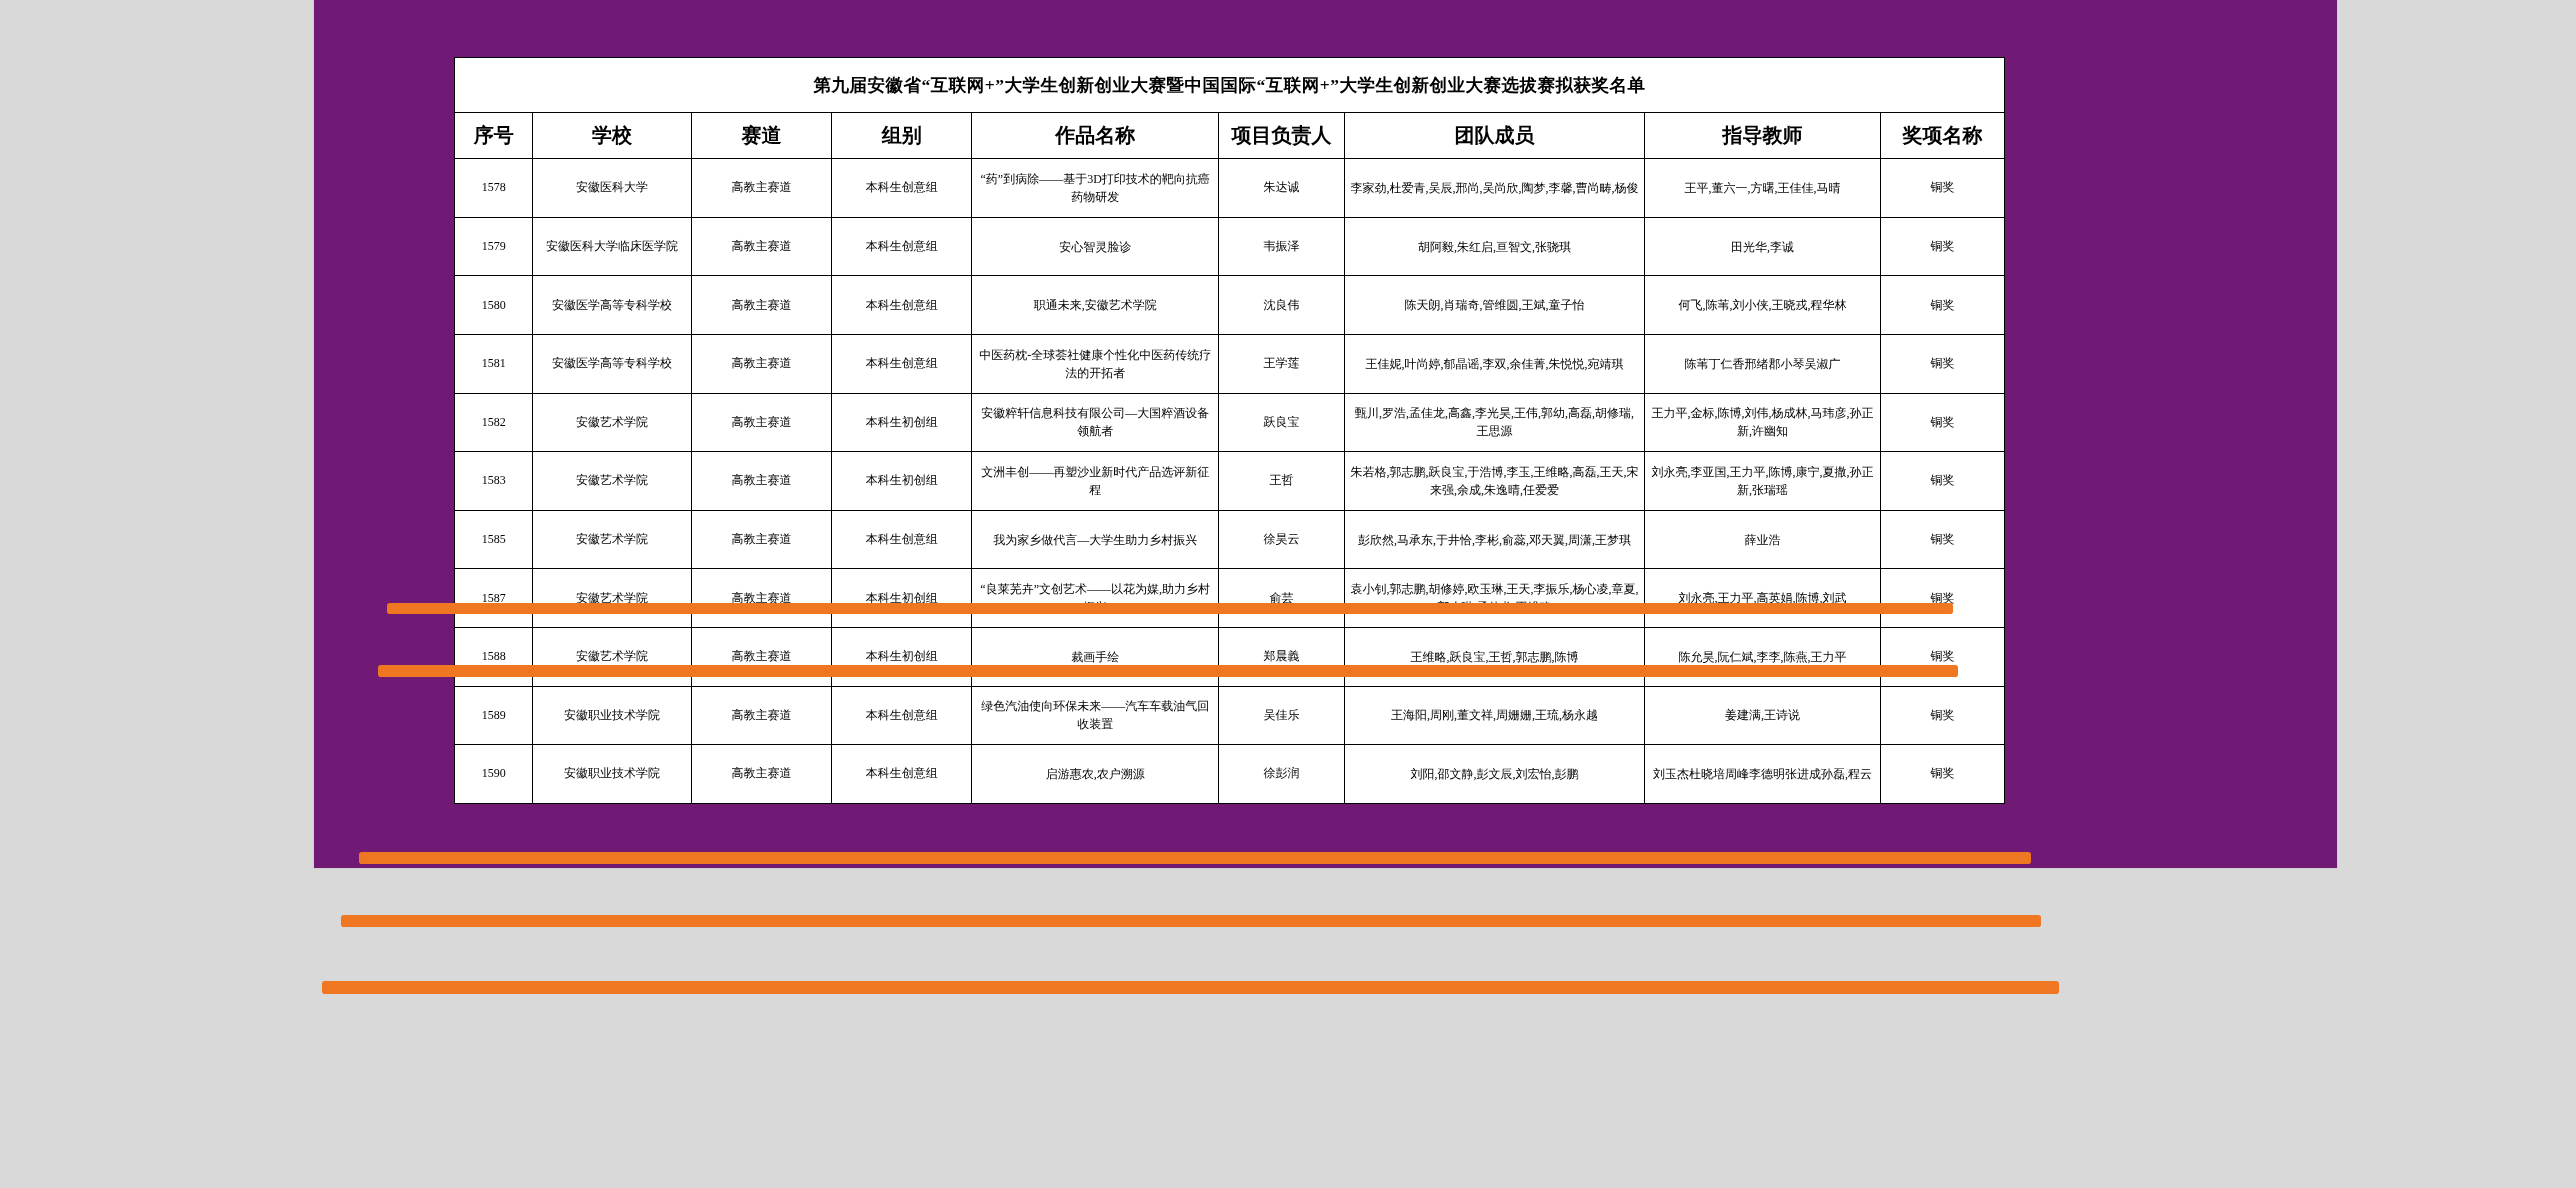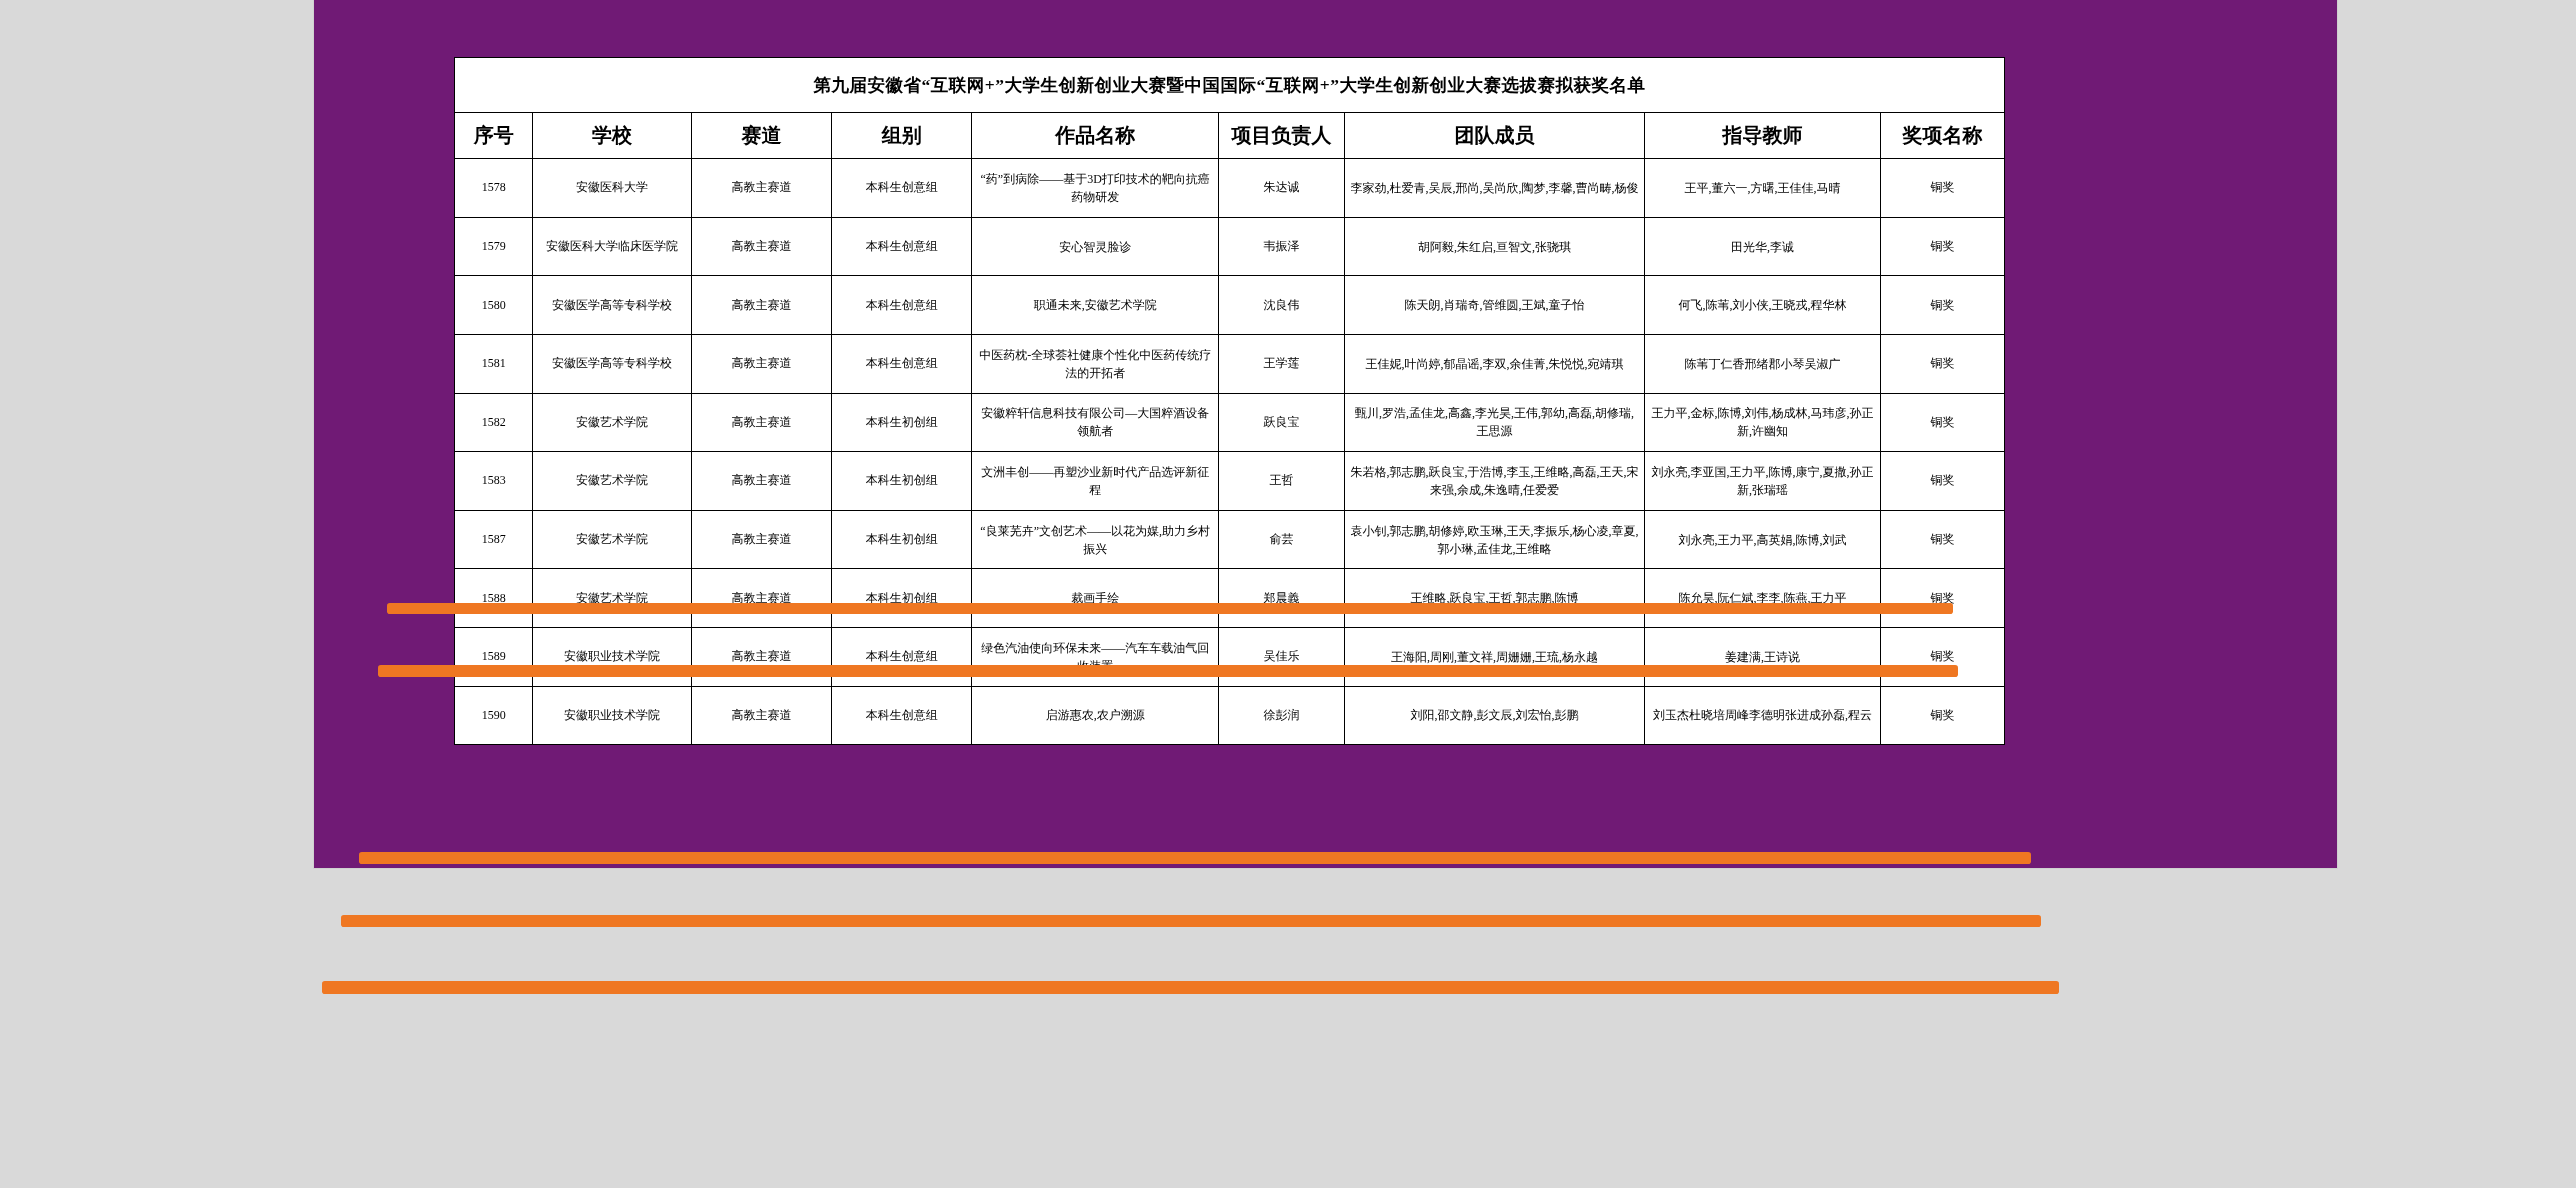--- a/index.html
+++ b/index.html
@@ -183,20 +183,31 @@
           <td class="cell-school">安徽艺术学院</td>
           <td class="cell-track">高教主赛道</td>
           <td class="cell-group">本科生初创组</td>
           <td class="cell-work">文洲丰创——再塑沙业新时代产品选评新征程</td>
           <td class="cell-leader">王哲</td>
           <td class="cell-team">朱若格,郭志鹏,跃良宝,于浩博,李玉,王维略,高磊,王天,宋来强,余成,朱逸晴,任爱爱</td>
           <td class="cell-teacher">刘永亮,李亚国,王力平,陈博,康宁,夏撒,孙正新,张瑞瑶</td>
           <td class="cell-award">铜奖</td>
         </tr>
         <tr class="row">
+          <td class="cell-no">1585</td>
+          <td class="cell-school">安徽艺术学院</td>
+          <td class="cell-track">高教主赛道</td>
+          <td class="cell-group">本科生创意组</td>
+          <td class="cell-work">我为家乡做代言—大学生助力乡村振兴</td>
+          <td class="cell-leader">徐昊云</td>
+          <td class="cell-team">彭欣然,马承东,于井恰,李彬,俞蕊,邓天翼,周潇,王梦琪</td>
+          <td class="cell-teacher">薛业浩</td>
+          <td class="cell-award">铜奖</td>
+        </tr>
+        <tr class="row">
           <td class="cell-no">1587</td>
           <td class="cell-school">安徽艺术学院</td>
           <td class="cell-track">高教主赛道</td>
           <td class="cell-group">本科生初创组</td>
           <td class="cell-work">“良莱芜卉”文创艺术——以花为媒,助力乡村振兴</td>
           <td class="cell-leader">俞芸</td>
           <td class="cell-team">袁小钊,郭志鹏,胡修婷,欧玉琳,王天,李振乐,杨心凌,章夏,郭小琳,孟佳龙,王维略</td>
           <td class="cell-teacher">刘永亮,王力平,高英娟,陈博,刘武</td>
           <td class="cell-award">铜奖</td>
         </tr>

